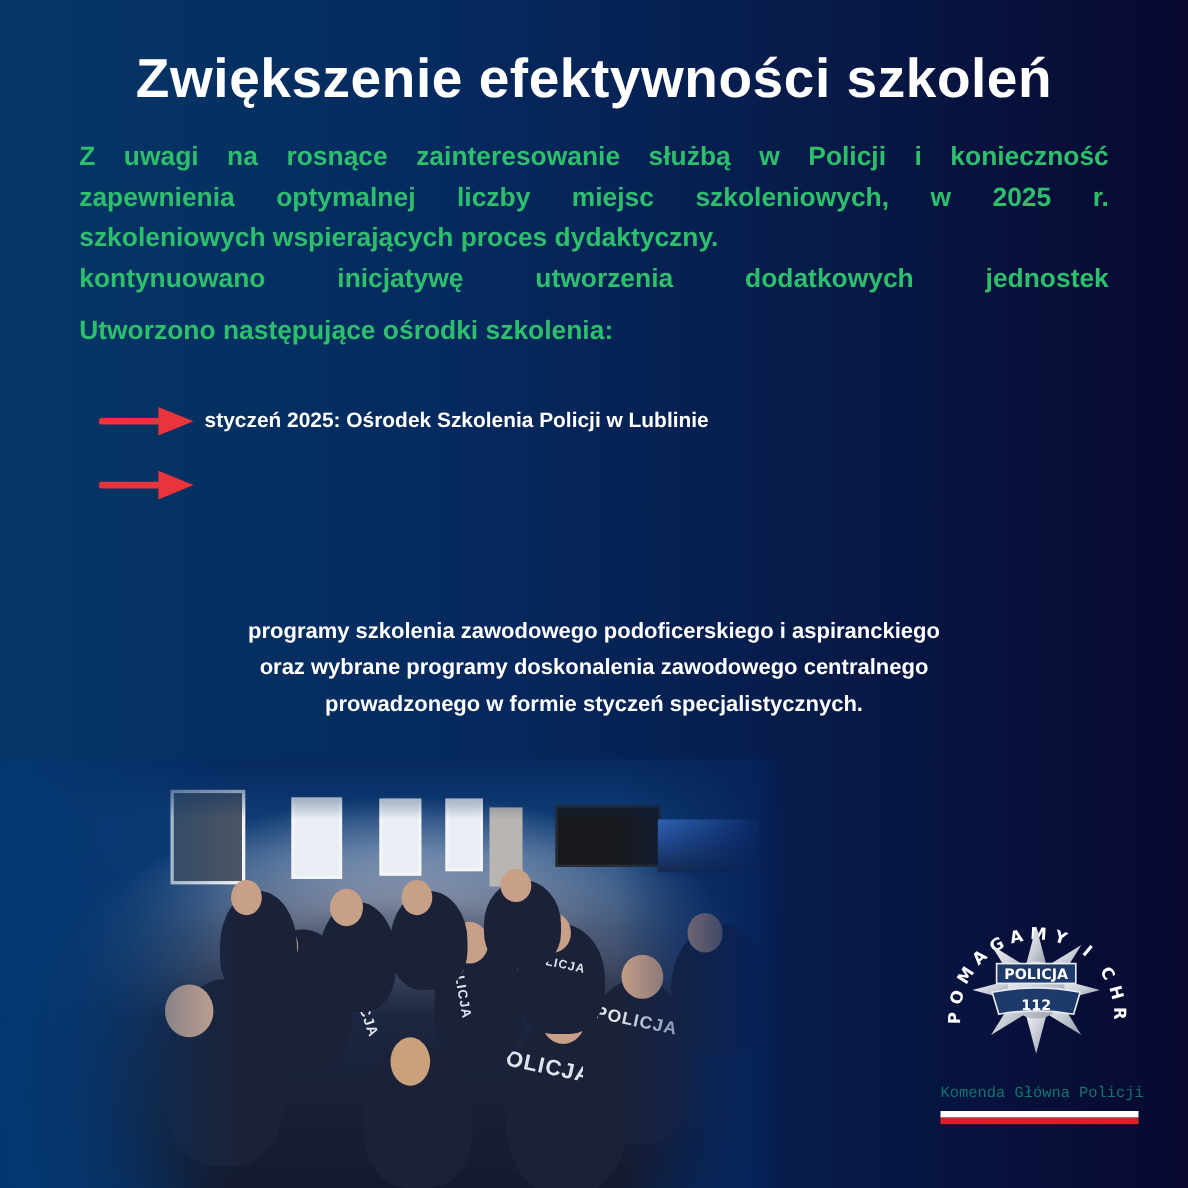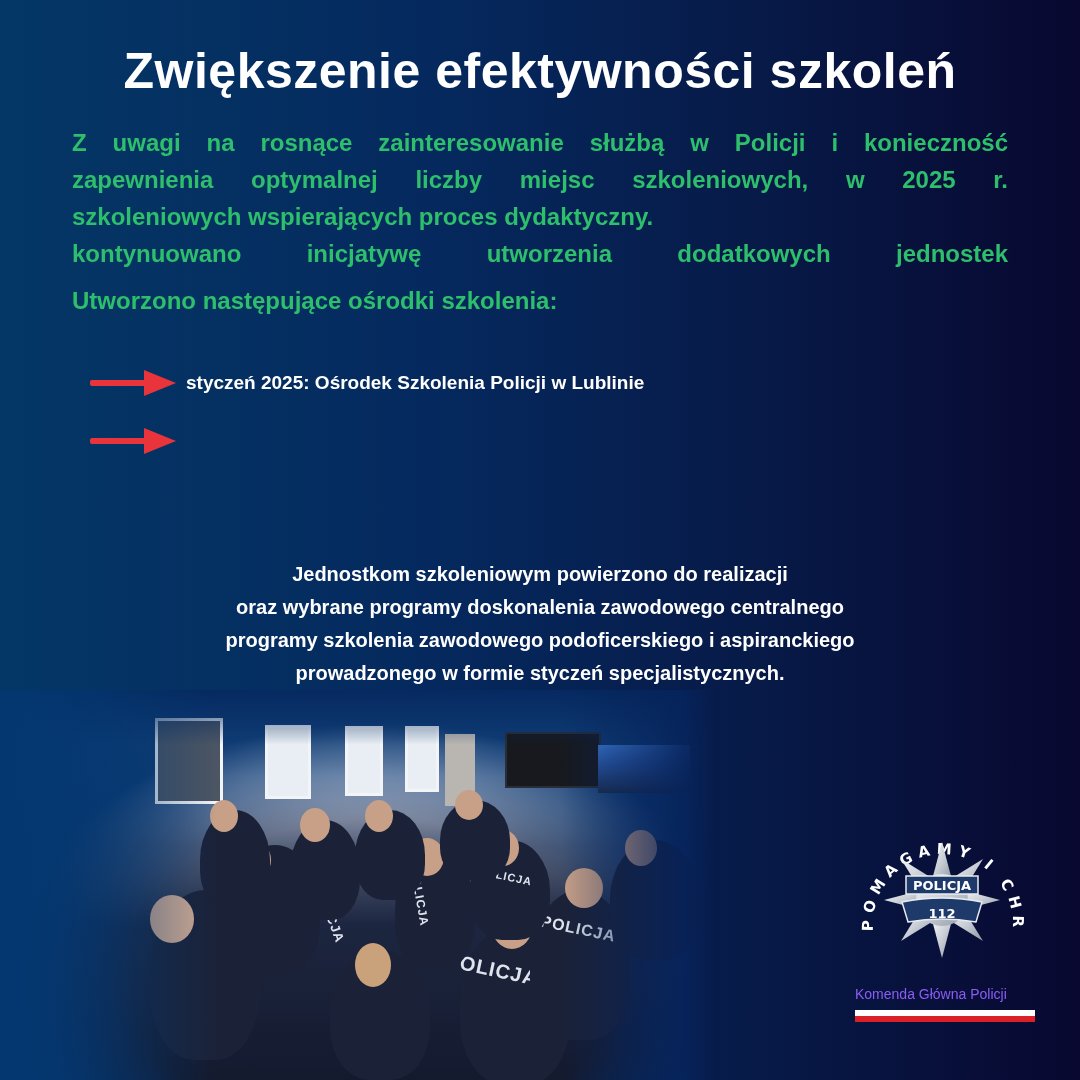--- a/index.html
+++ b/index.html
@@ -34,21 +34,21 @@
   .shirt-text { position: absolute; color: #dfe4ee; font-weight: 700; font-size: 14px; letter-spacing: 1px; transform: rotate(12deg); }
   .photo-fade-left { position: absolute; inset: 0;
     background: linear-gradient(90deg, rgba(4,55,112,1) 0%, rgba(4,55,112,0.85) 8%, rgba(4,55,112,0.0) 30%, rgba(4,55,112,0) 78%, rgba(6,34,90,0.9) 95%, rgba(7,26,72,1) 100%);
   }
   .photo-fade-top { position: absolute; inset: 0;
     background: linear-gradient(180deg, rgba(5,40,95,0.95) 0%, rgba(5,40,95,0.0) 14%); }
   .summary { position: absolute; top: 558px; left: 90px; width: 900px; text-align: center;
     color: #ffffff; font-weight: 700; font-size: 20px; line-height: 33px; z-index: 2; }
   .summary div { white-space: nowrap; }
   .logo { position: absolute; left: 842px; top: 808px; width: 200px; height: 170px; }
-  .org-name { position: absolute; left: 855px; top: 986px; color: #8b5cf6; font-size: 14px; font-family: Liberation Sans, sans-serif; text-align: right; }
+  .org-name { position: absolute; left: 855px; top: 986px; color: #0f766e; font-size: 14px; font-family: Liberation Mono, monospace; text-align: right; }
   .flag { position: absolute; left: 855px; top: 1010px; width: 180px; height: 12px; }
   .flag .white { height: 6px; background: #ffffff; }
   .flag .red { height: 6px; background: #dc2027; }
 </style>
 </head>
 <body>
 
 <div class="canvas">
 
   <h1 class="title" style="margin:0;">Zwiększenie efektywności szkoleń</h1>
@@ -129,23 +129,22 @@
     <div class="head" style="left:455px;top:100px;width:28px;height:30px;"></div>
 
     <div class="person" style="left:610px;top:150px;width:90px;height:120px;"></div>
     <div class="head" style="left:625px;top:140px;width:32px;height:36px;"></div>
 
     <div class="photo-fade-top"></div>
     <div class="photo-fade-left"></div>
   </div>
 
   <div class="summary">
-    <div>Jednostkom szkoleniowym powierzono do realizacji</div>
+    <div>programy szkolenia zawodowego podoficerskiego i aspiranckiego</div>
     <div>oraz wybrane programy doskonalenia zawodowego centralnego</div>
-    <div>programy szkolenia zawodowego podoficerskiego i aspiranckiego</div>
     <div>prowadzonego w formie styczeń specjalistycznych.</div>
   </div>
 
   <svg class="logo" viewBox="0 0 200 170">
     <defs>
       <path id="mottoArc" d="M 32 128 A 70 70 0 1 1 170 128"></path>
       <linearGradient id="silver" x1="0" y1="0" x2="1" y2="1">
         <stop offset="0" stop-color="#f4f6f8"></stop>
         <stop offset="0.5" stop-color="#c9ced6"></stop>
         <stop offset="1" stop-color="#8f97a3"></stop>

